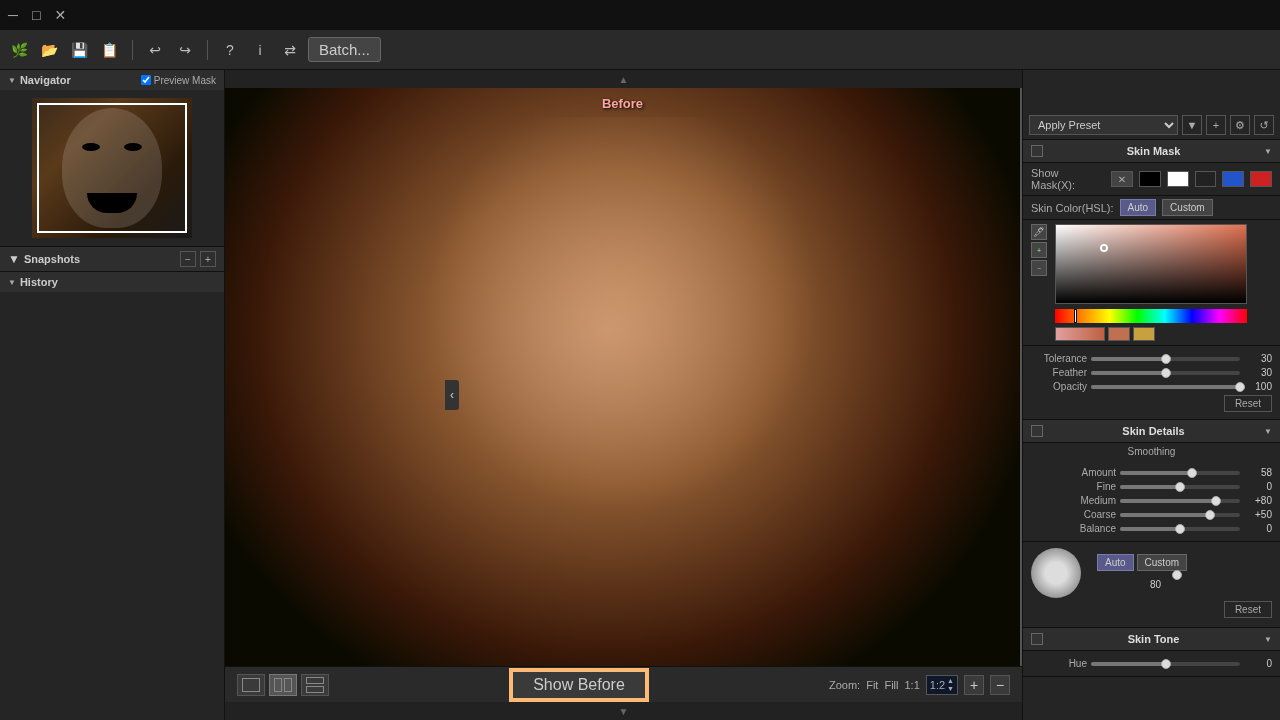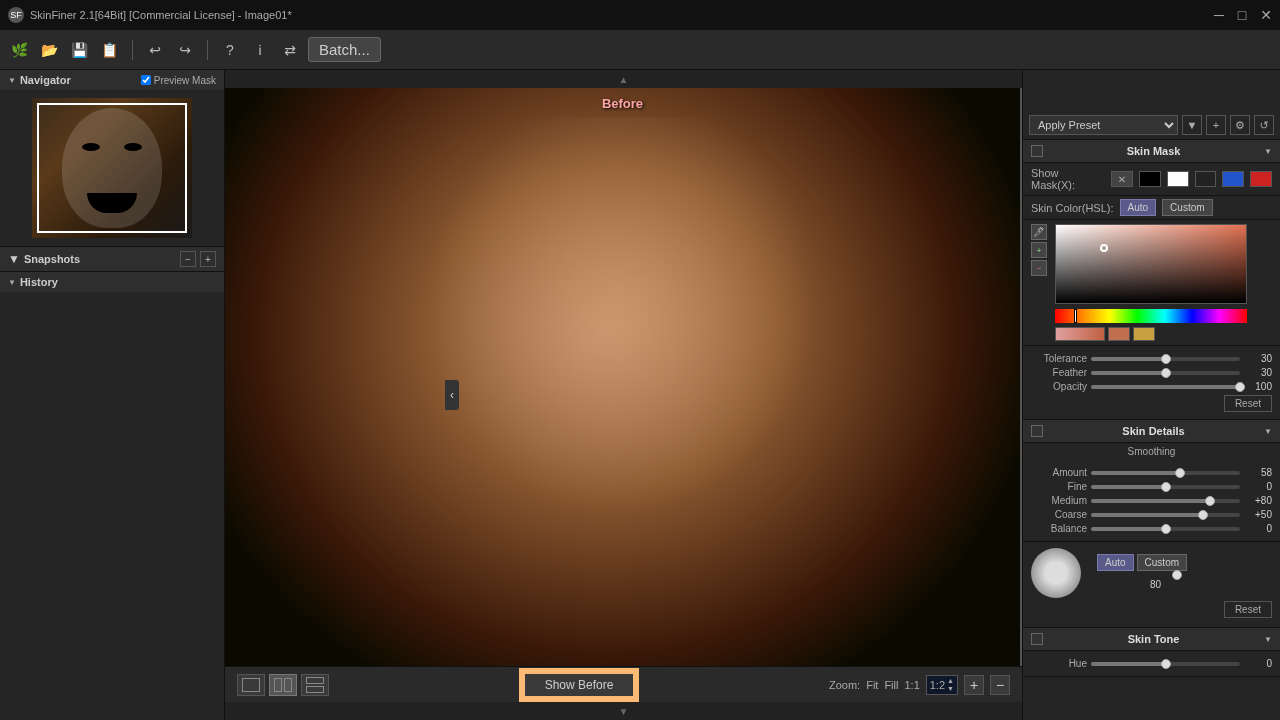--- a/index.html
+++ b/index.html
@@ -249,25 +249,25 @@
       background: #3a3a3a;
       border: 1px solid #555;
       cursor: pointer;
       display: flex;
       align-items: center;
       justify-content: center;
     }
     .view-btn.active { background: #555; border-color: #777; }
     .show-before-btn {
       background: #3a3a3a;
-      border: 6px solid #fdba74;
+      border: 4px solid #fdba74;
       color: #ccc;
       padding: 4px 20px;
       cursor: pointer;
-      font-size: 12px;
+      font-size: 16px;
     }
     .zoom-controls { display: flex; align-items: center; gap: 6px; font-size: 11px; color: #aaa; }
     .zoom-btn { background: #3a3a3a; border: 1px solid #555; color: #ccc; width: 20px; height: 20px; cursor: pointer; display: flex; align-items: center; justify-content: center; font-size: 14px; }
     #canvas-bottom-arrow {
       height: 18px;
       display: flex;
       align-items: center;
       justify-content: center;
       background: #222;
       cursor: pointer;
@@ -448,26 +448,20 @@
     .split-icon-v { display: flex; flex-direction: column; gap: 2px; }
     .split-icon-v div { width: 18px; height: 7px; border: 1px solid #888; }
     .split-icon-h { display: flex; gap: 2px; }
     .split-icon-h div { width: 8px; height: 14px; border: 1px solid #888; }
     .single-icon { width: 18px; height: 14px; border: 1px solid #888; }
   </style>
 </head>
 <body>
 
 <div id="titlebar">
-  <div id="titlebar-left">
-    <div id="titlebar-logo">
-      <span>SF</span>
-    </div>
-    <span>SkinFiner 2.1[64Bit] [Commercial License] - Image01*</span>
-  </div>
   <div id="titlebar-right">
     <span class="title-btn">─</span>
     <span class="title-btn">□</span>
     <span class="title-btn">✕</span>
   </div>
 </div>
 
 <div id="toolbar">
   <div class="tool-icon">🌿</div>
   <div class="tool-icon">📂</div>
@@ -677,21 +671,21 @@
     </div>
 
     <div class="right-section-header">
       <div class="checkbox"></div>
       <span class="right-section-title">Skin Details</span>
       <span class="right-section-arrow">▼</span>
     </div>
 
     <div class="skin-details-section">
       <div class="smoothing-label">Smoothing</div>
-      <div class="slider-section" style="border-bottom:none;">
+      <div class="slider-section" style="border-bottom:none;margin-left:29px;">
 
         <div class="slider-row">
           <span class="slider-label">Amount</span>
           <div class="slider-track">
             <div class="slider-fill" style="width:60%;"></div>
             <div class="slider-thumb" style="left:60%;"></div>
           </div>
           <span class="slider-value">58</span>
         </div>
 

